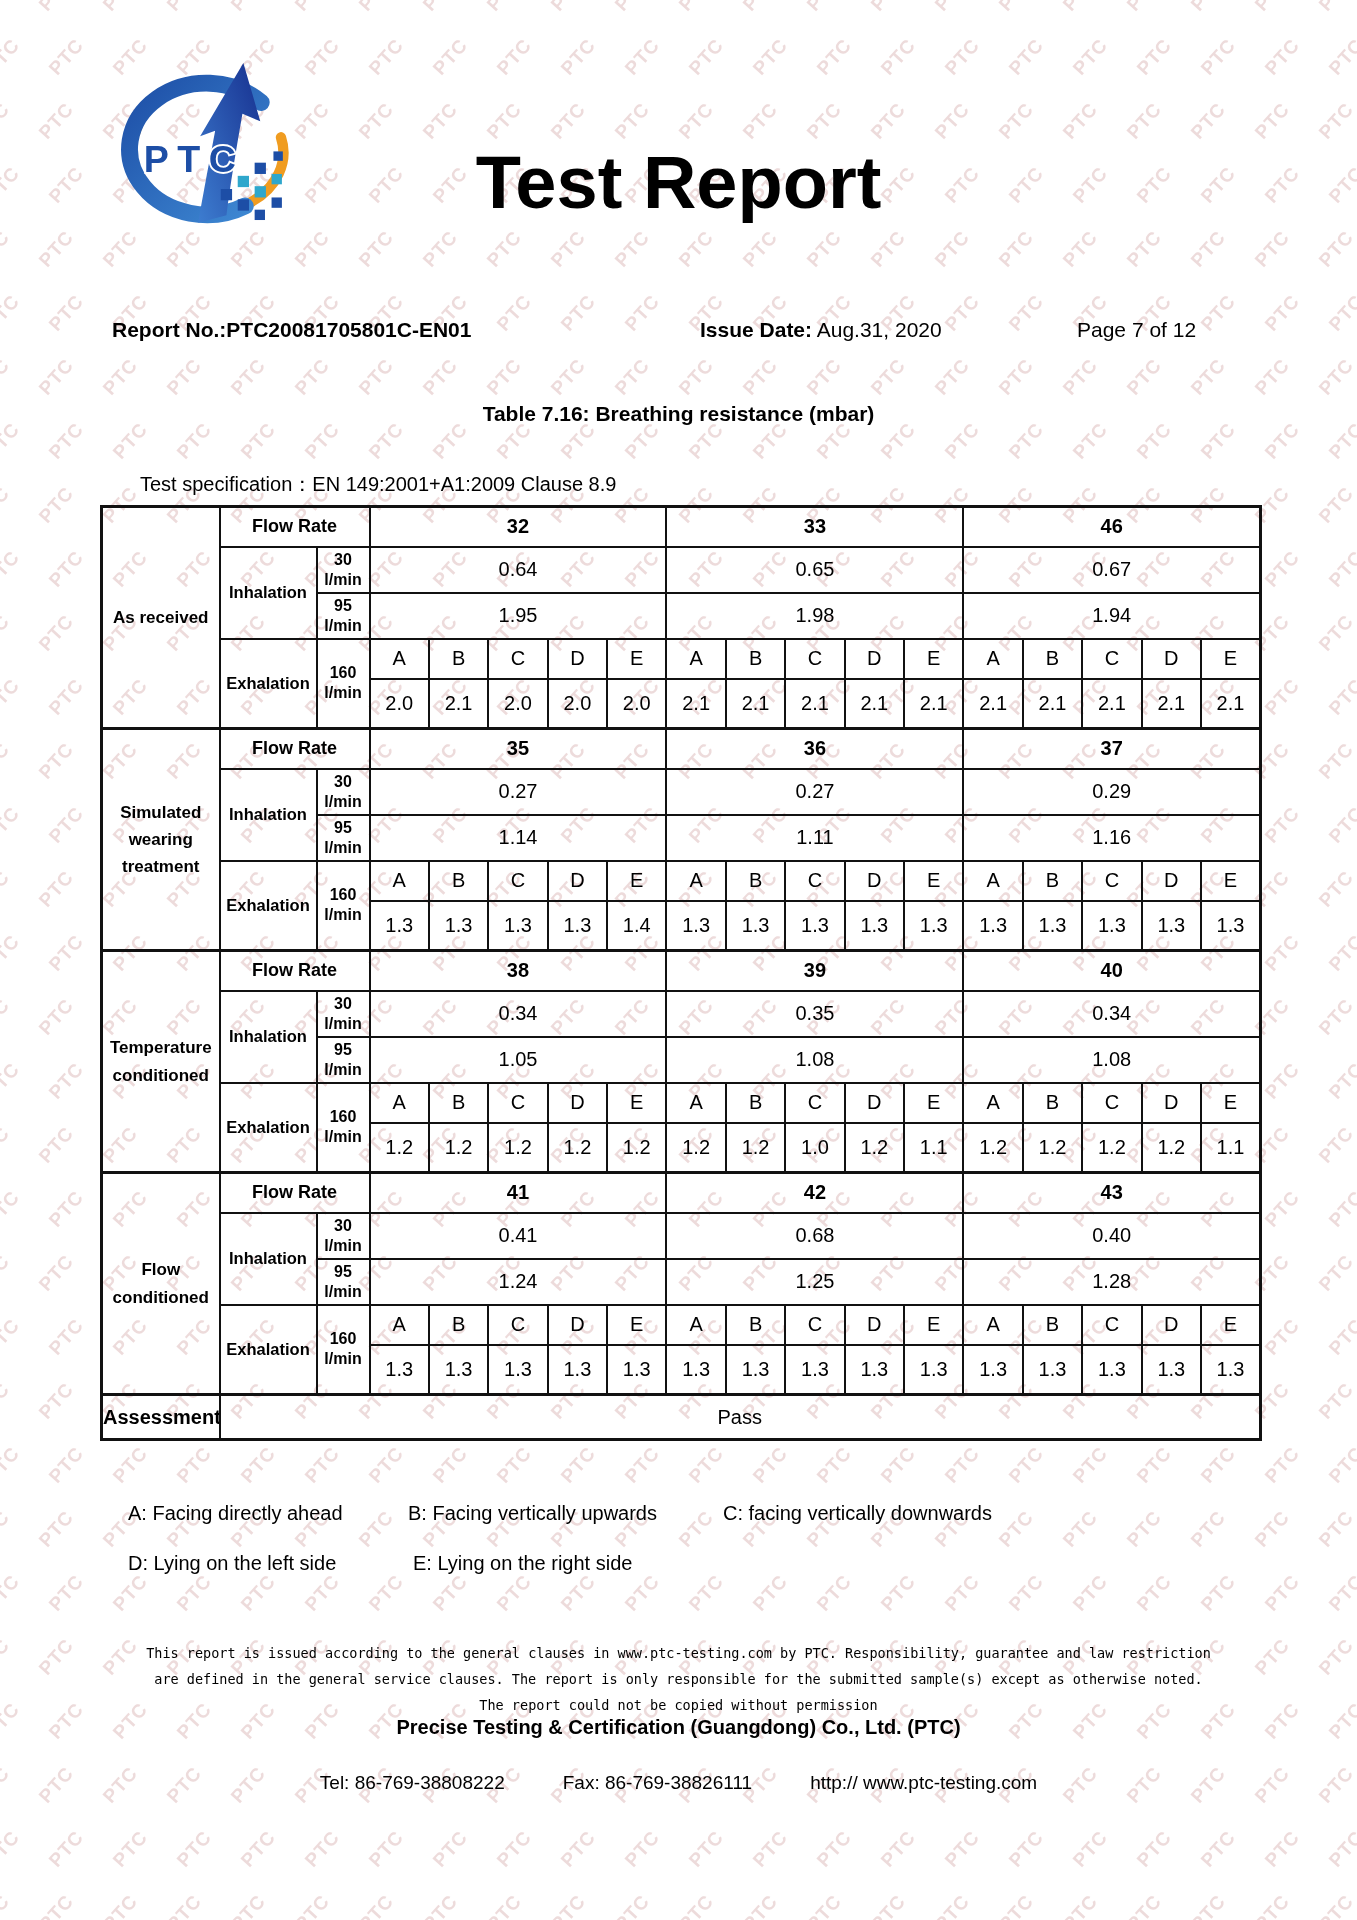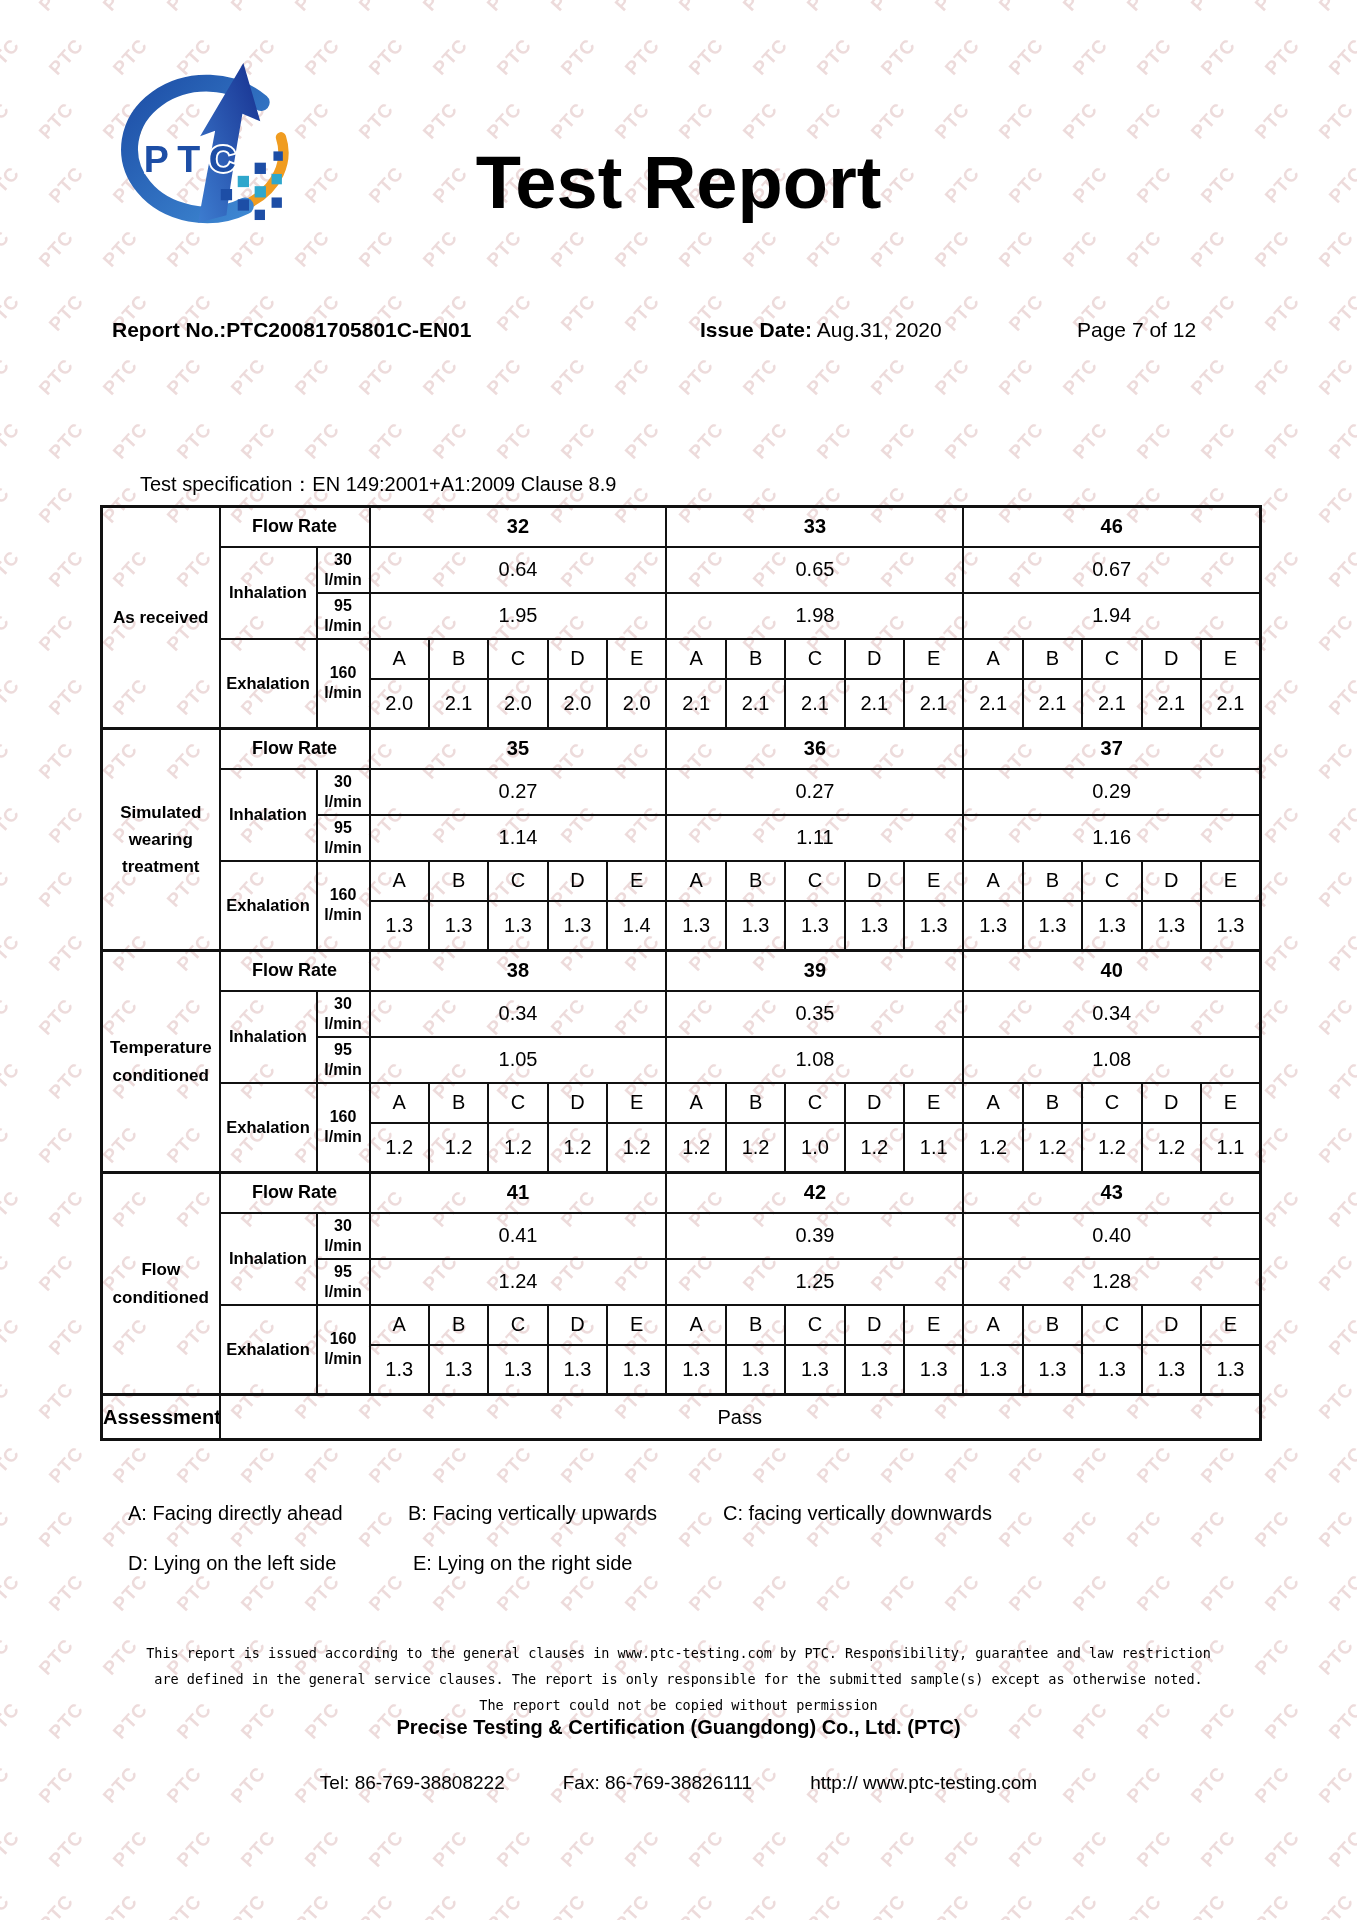--- a/index.html
+++ b/index.html
@@ -760,20 +760,21 @@
       </g>
     </svg>
   </div>
 
   <div class="abs" id="title">Test Report</div>
 
   <div class="abs" id="report-no">Report No.:PTC20081705801C-EN01</div>
   <div class="abs" id="issue"><span class="lbl">Issue Date:</span><span> Aug.31, 2020</span></div>
   <div class="abs" id="page-info">Page 7 of 12</div>
 
+  <div class="abs" id="table-title">Table 7.16: Breathing resistance (mbar)</div>
 
   <div class="abs" id="spec"><span>Test specification：</span><span>EN 149:2001+A1:2009 Clause 8.9</span></div>
 
   <table class="abs rtable" id="rtable">
     <colgroup>
       <col style="width:118px">
         <col style="width:97px">
         <col style="width:53px">
       <col>
         <col>
@@ -974,21 +975,21 @@
           <td class="fr" colspan="2">Flow Rate</td>
           <td class="sampleno" colspan="5">41</td>
           <td class="sampleno" colspan="5">42</td>
           <td class="sampleno" colspan="5">43</td>
         </tr>
         <tr class="h-inh">
           <td class="hlabel" rowspan="2">Inhalation</td>
           <td class="rate">30
 l/min</td>
           <td colspan="5">0.41</td>
-          <td colspan="5">0.39</td>
+          <td colspan="5">0.68</td>
           <td colspan="5">0.40</td>
         </tr>
         <tr class="h-inh">
           <td class="rate">95
 l/min</td>
           <td colspan="5">1.24</td>
           <td colspan="5">1.25</td>
           <td colspan="5">1.28</td>
         </tr>
         <tr class="h-exh-head">

